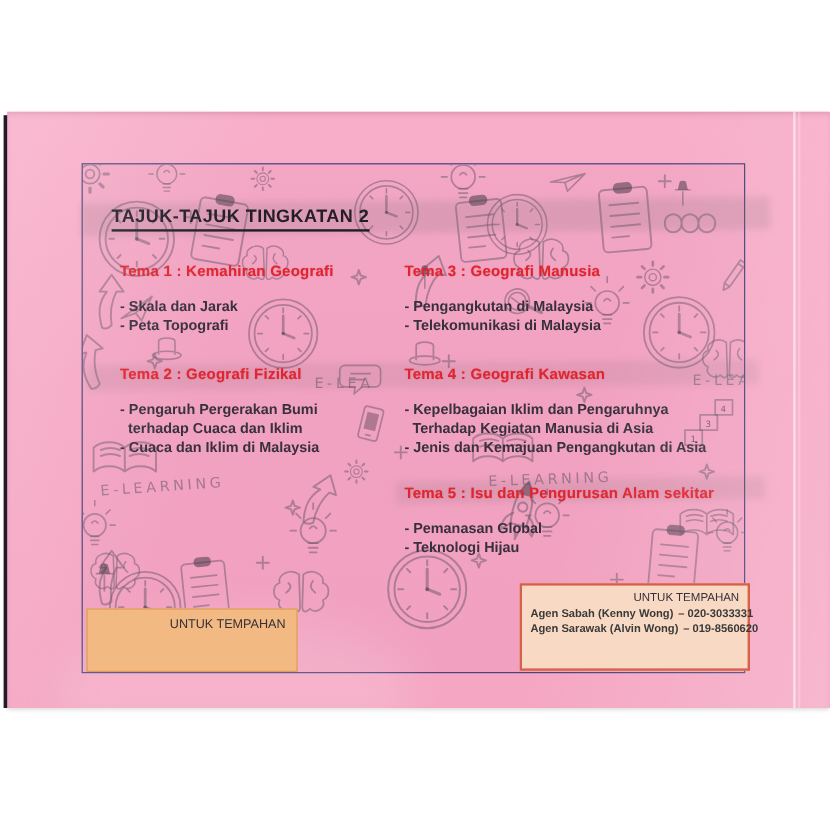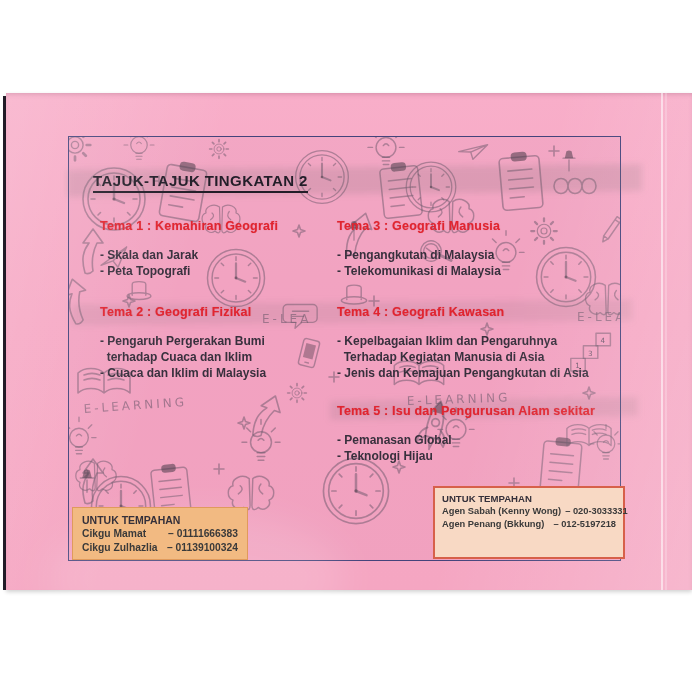--- a/index.html
+++ b/index.html
@@ -41,21 +41,21 @@
   .theme-heading{font-size:12.5px;font-weight:bold;color:#e2242f;letter-spacing:.2px;white-space:nowrap;
                  text-shadow:0 0 1px rgba(170,20,30,.35);}
   .theme-items{margin-top:14px;}
   .theme-item{font-size:12px;font-weight:bold;color:#38303d;line-height:16px;white-space:pre;}
   
   .obox{position:absolute;box-sizing:border-box;z-index:5;}
   .left-box{left:66px;top:414px;width:176px;height:53px;background:#f2ba82;
             border:1px solid #e09a5c;padding:5px 9px 0 9px;}
   .right-box{left:427px;top:393px;width:192px;height:73px;background:#f8d9c4;
              border:2px solid #d7604a;padding:4px 7px 0 7px;}
-  .box-heading{font-weight:bold;color:#35303a;}
+  .box-heading{font-weight:normal;color:#35303a;text-align:right;}
   .left-box .box-heading{font-size:10.5px;line-height:14px;}
   .right-box .box-heading{font-size:9.6px;line-height:13px;}
   .contact-row{display:flex;justify-content:space-between;font-weight:bold;color:#3a3a3a;white-space:nowrap;}
   .left-box .contact-row{font-size:10.3px;line-height:14px;}
   .right-box .contact-row{font-size:9.3px;line-height:13.2px;}
   .contact-phone{margin-left:4px;}
 </style>
 </head>
 <body>
 
@@ -273,42 +273,32 @@
     <div class="theme t5">
       <div class="theme-heading">Tema 5 : Isu dan Pengurusan Alam sekitar</div>
       <div class="theme-items">
           <div class="theme-item">- Pemanasan Global</div>
           <div class="theme-item">- Teknologi Hijau</div>
         </div>
     </div>
 
     <div class="obox left-box">
       <div class="box-heading">UNTUK TEMPAHAN</div>
-      <div class="box-rows">
-          <div class="contact-row">
-            <span class="contact-name">Cikgu Mamat</span>
-            <span class="contact-phone">– 01111666383</span>
-          </div>
-          <div class="contact-row">
-            <span class="contact-name">Cikgu Zulhazlia</span>
-            <span class="contact-phone">– 01139100324</span>
-          </div>
-        </div>
     </div>
 
     <div class="obox right-box">
       <div class="box-heading">UNTUK TEMPAHAN</div>
       <div class="box-rows">
           <div class="contact-row">
             <span class="contact-name">Agen Sabah (Kenny Wong)</span>
             <span class="contact-phone">– 020-3033331</span>
           </div>
           <div class="contact-row">
-            <span class="contact-name">Agen Penang (Bkkung)</span>
-            <span class="contact-phone">– 012-5197218</span>
+            <span class="contact-name">Agen Sarawak (Alvin Wong)</span>
+            <span class="contact-phone">– 019-8560620</span>
           </div>
         </div>
     </div>
 
     <div class="page-edge"></div>
     <div class="sheen"></div>
   </div>
 </div>
 
 </body></html>

